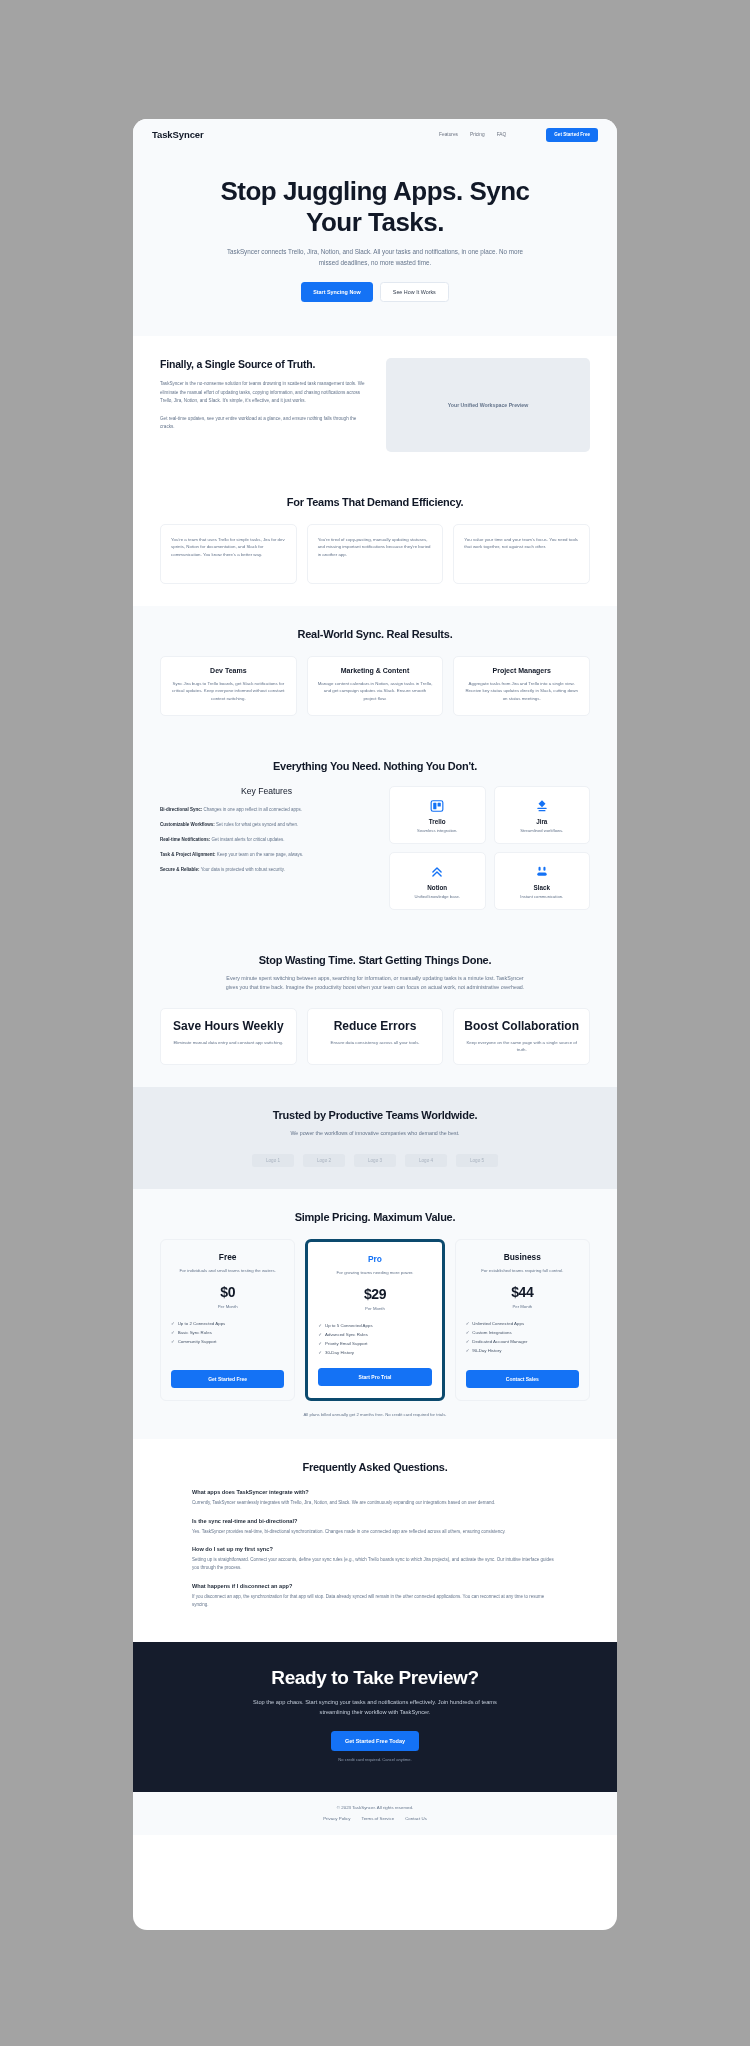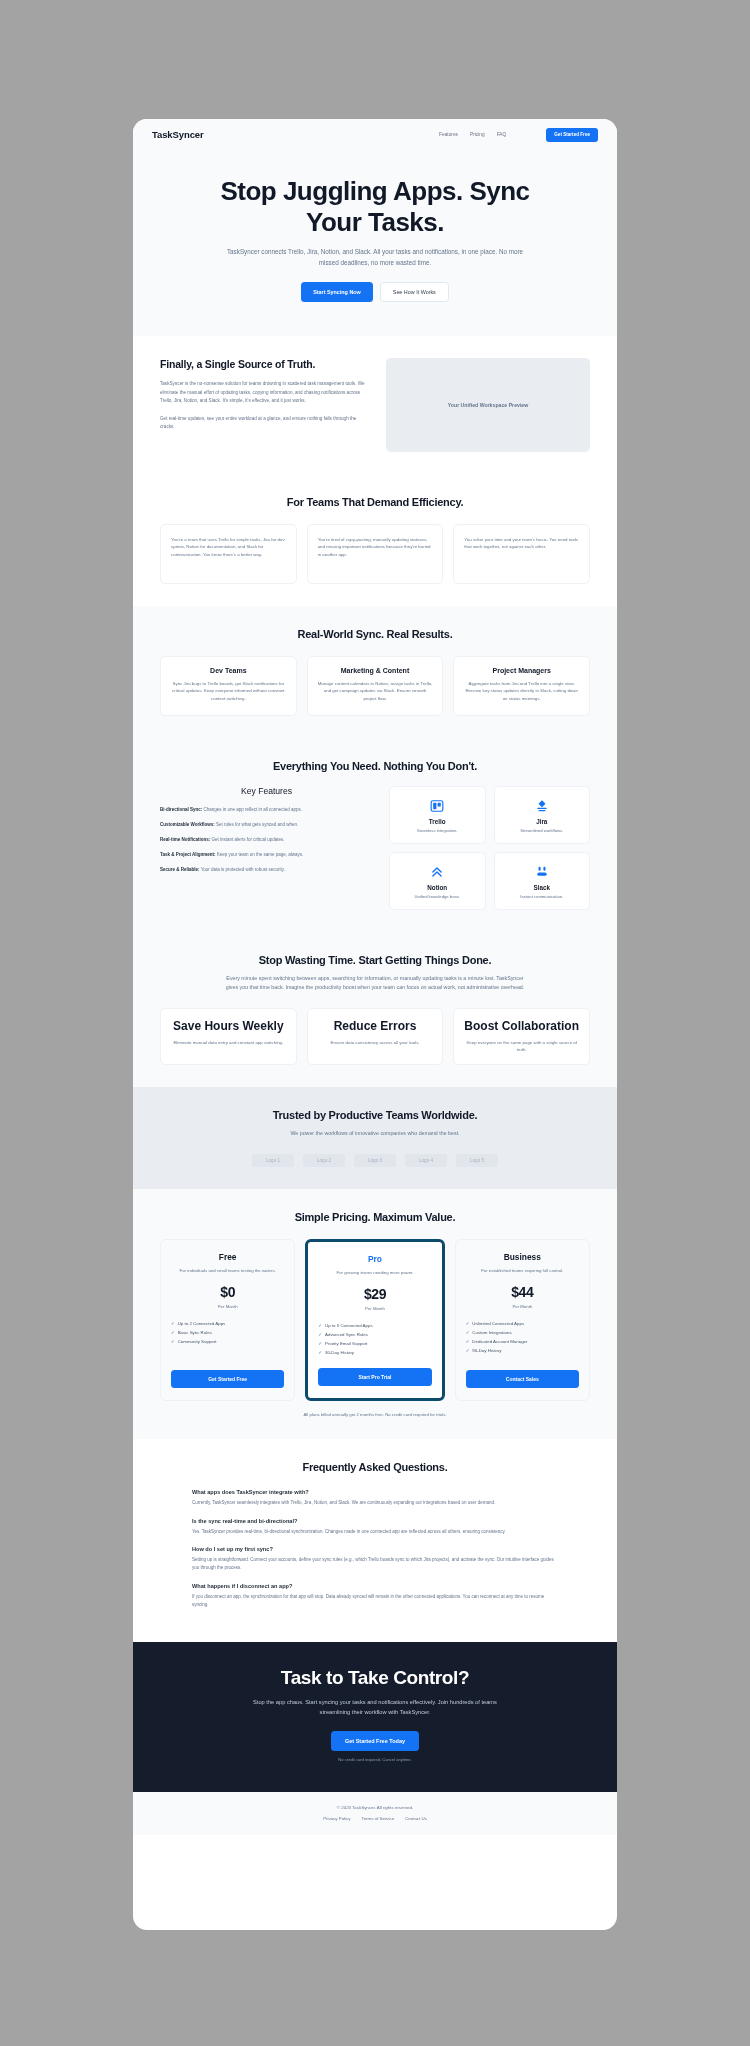--- a/index.html
+++ b/index.html
@@ -400,21 +400,21 @@
           <div class="faq-a">Setting up is straightforward. Connect your accounts, define your sync rules (e.g., which Trello boards sync to which Jira projects), and activate the sync. Our intuitive interface guides you through the process.</div>
         </div>
         <div class="faq-item">
           <div class="faq-q">What happens if I disconnect an app?</div>
           <div class="faq-a">If you disconnect an app, the synchronization for that app will stop. Data already synced will remain in the other connected applications. You can reconnect at any time to resume syncing.</div>
         </div>
       </div>
     </div>
 
     <div class="cta">
-      <h2>Task to Take Control?</h2>
+      <h2>Ready to Take Preview?</h2>
       <p>Stop the app chaos. Start syncing your tasks and notifications effectively. Join hundreds of teams streamlining their workflow with TaskSyncer.</p>
       <button>Get Started Free Today</button>
       <div class="fine">No credit card required. Cancel anytime.</div>
     </div>
 
     <div class="footer">
       <div class="copy">© 2023 TaskSyncer. All rights reserved.</div>
       <div class="links">
         <a>Privacy Policy</a>
         <a>Terms of Service</a>

